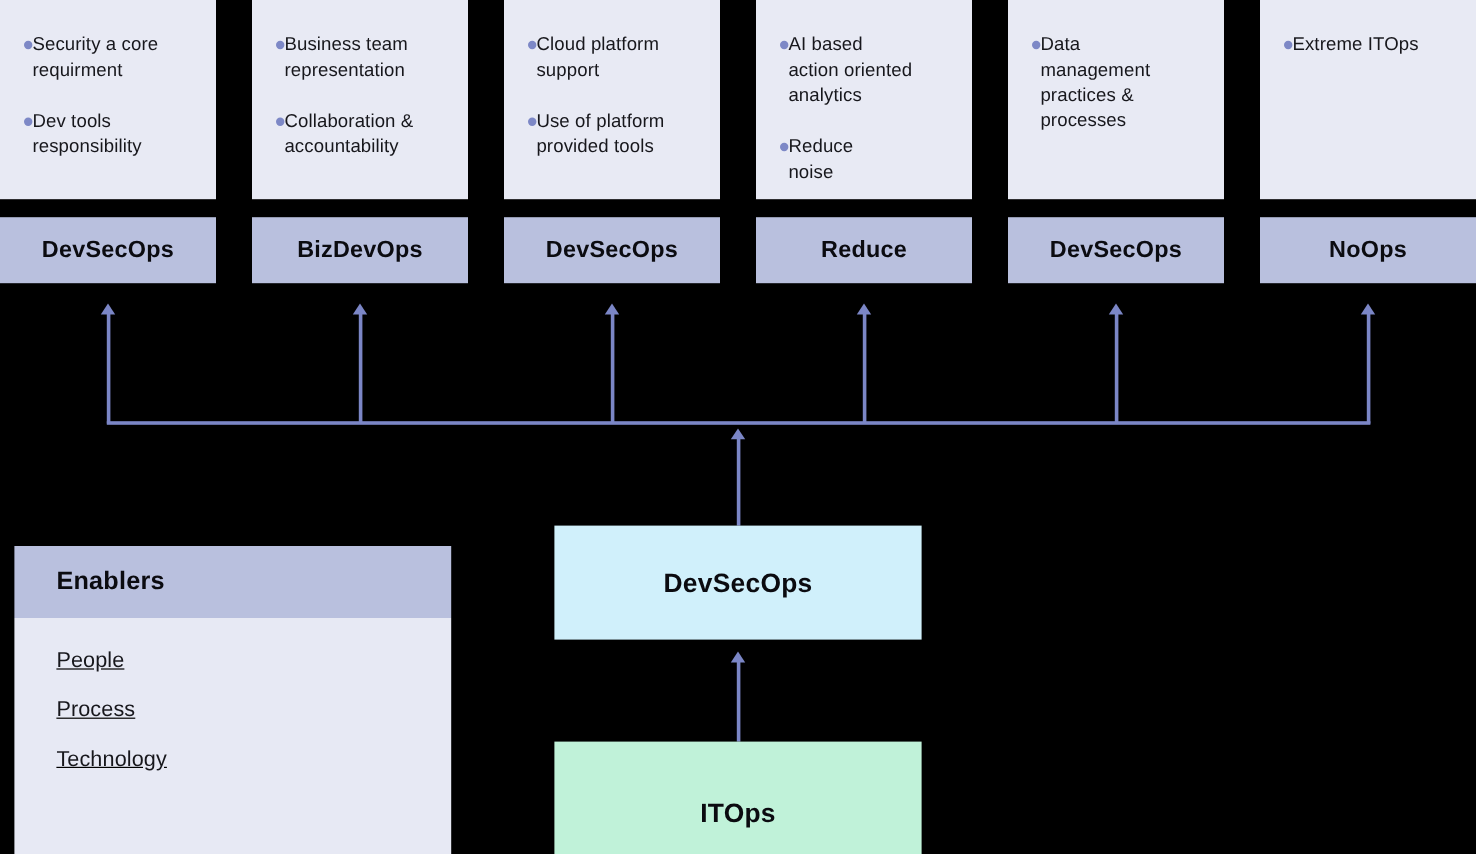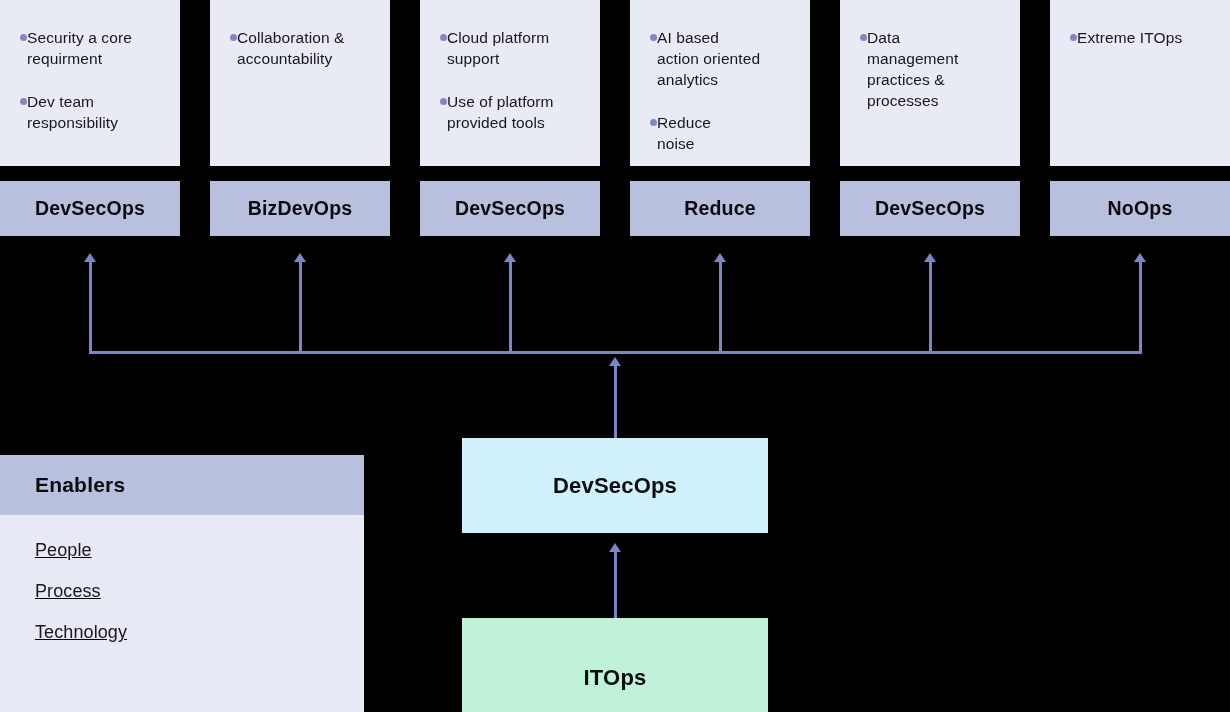--- a/index.html
+++ b/index.html
@@ -108,20 +108,21 @@
   }
   .devsecops-box { top: 438px; height: 95px; background: #d0f0fb; }
   .itops-box     { top: 618px; height: 120px; background: #c0f2d9; }
 
   
   .panel {
     position: absolute;
     top: 455px;
     width: 364px;
     height: 257px;
+    padding-left: 12px;
   }
   .panel-left  { left: 0; }
   .panel-right { left: 866px; }
   .panel-header {
     height: 60px;
     background: #b9c0de;
     display: flex;
     align-items: center;
     padding-left: 35px;
     box-sizing: border-box;
@@ -153,29 +154,34 @@
 
     <div class="column">
       <div class="card">
         <div class="bullet-item">
           <span class="dot"></span>
           <span class="bullet-text">Security a core
 requirment</span>
         </div>
         <div class="bullet-item">
           <span class="dot"></span>
-          <span class="bullet-text">Dev team
+          <span class="bullet-text">Dev tools
 responsibility</span>
         </div>
       </div>
       <div class="label-bar">DevSecOps</div>
     </div>
 
     <div class="column">
       <div class="card">
+        <div class="bullet-item">
+          <span class="dot"></span>
+          <span class="bullet-text">Business team
+representation</span>
+        </div>
         <div class="bullet-item">
           <span class="dot"></span>
           <span class="bullet-text">Collaboration &amp;
 accountability</span>
         </div>
       </div>
       <div class="label-bar">BizDevOps</div>
     </div>
 
     <div class="column">

